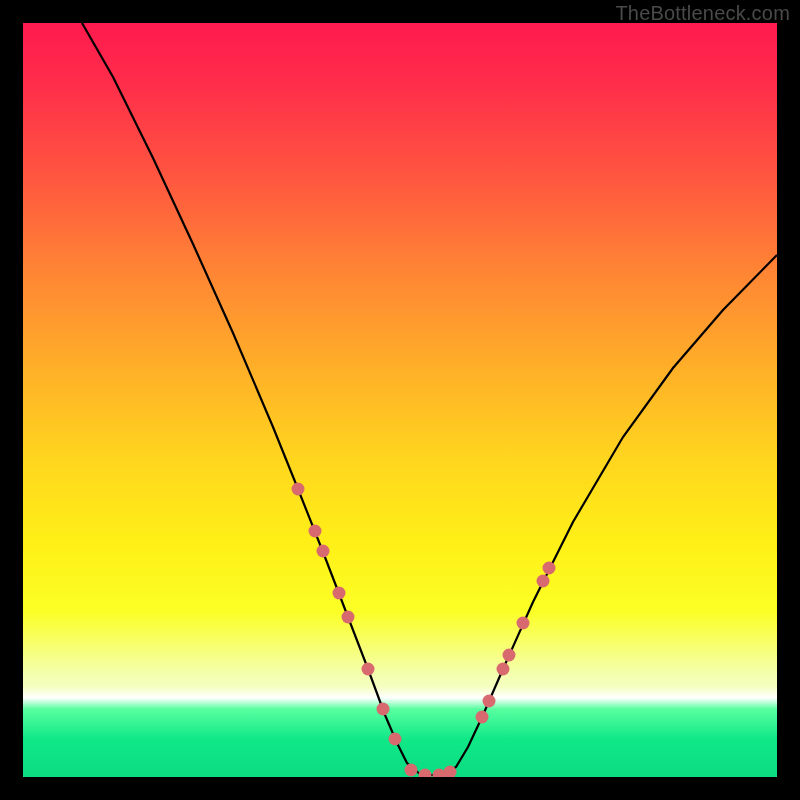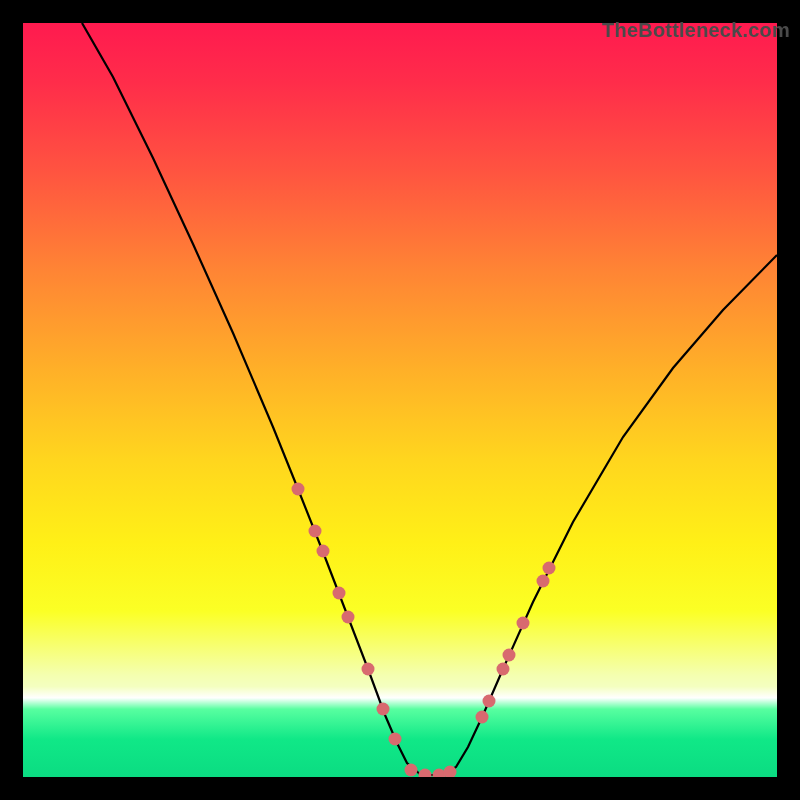--- a/index.html
+++ b/index.html
@@ -43,25 +43,25 @@
       #f4ffb0 86.5%,
       #f4ffc0 88%,
       #ffffff 89.5%,
       #58ffa0 91%,
       #10e887 95%,
       #0bdc82 100%
     );
   }
   .watermark {
     position: absolute;
-    top: 19px;
+    top: 2px;
     right: 10px;
     color: #4a4a4a;
     font-size: 20px;
-    font-weight: 700;
+    font-weight: 400;
     letter-spacing: 0.2px;
     user-select: none;
   }
 </style>
 </head>
 <body>
 
 <div class="frame">
   <div class="plot-area">
     <div class="gradient"></div>

